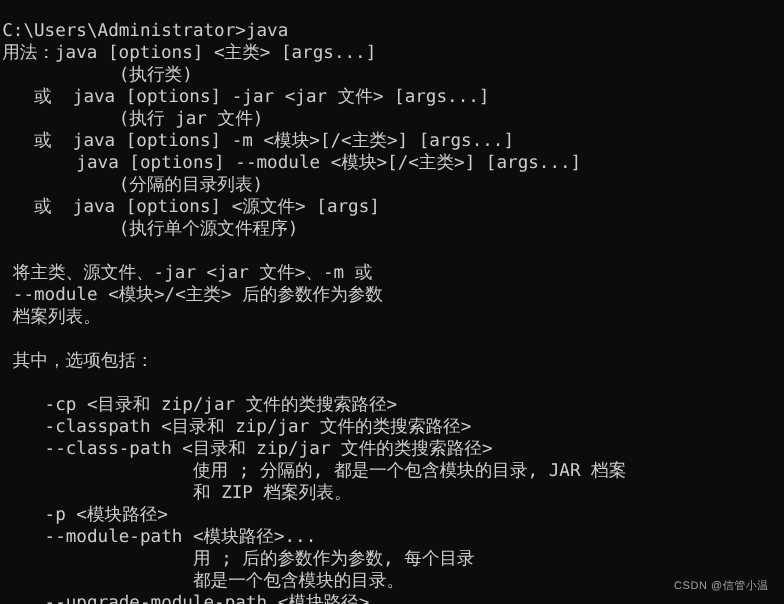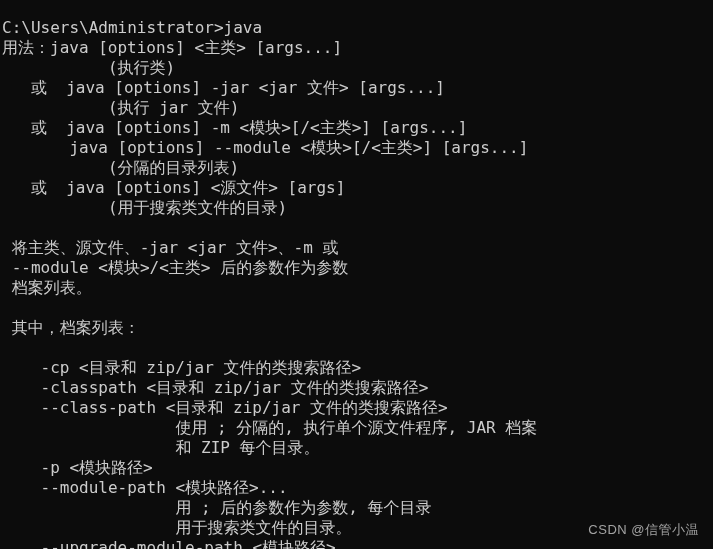--- a/index.html
+++ b/index.html
@@ -17,49 +17,49 @@
     line-height: 20px;
     color: #cccccc;
     white-space: pre;
     padding: 2px 0 0 2px;
   }
   .watermark {
     position: absolute;
     right: 14px;
     bottom: 10px;
     font-family: "Microsoft YaHei", Arial, sans-serif;
-    font-size: 13px;
+    font-size: 10px;
     color: rgba(220,220,220,0.72);
     letter-spacing: 0.5px;
   }
 </style>
 </head>
 <body>
 
 <pre class="terminal"><span>C:\Users\Administrator&gt;java</span>
 <span>用法：java [options] &lt;主类&gt; [args...]</span>
 <span>           (执行类)</span>
 <span>   或  java [options] -jar &lt;jar 文件&gt; [args...]</span>
 <span>           (执行 jar 文件)</span>
 <span>   或  java [options] -m &lt;模块&gt;[/&lt;主类&gt;] [args...]</span>
 <span>       java [options] --module &lt;模块&gt;[/&lt;主类&gt;] [args...]</span>
 <span>           (分隔的目录列表)</span>
 <span>   或  java [options] &lt;源文件&gt; [args]</span>
-<span>           (用于搜索类文件的目录)</span>
+<span>           (执行单个源文件程序)</span>
 <span></span>
 <span> 将主类、源文件、-jar &lt;jar 文件&gt;、-m 或</span>
 <span> --module &lt;模块&gt;/&lt;主类&gt; 后的参数作为参数</span>
 <span> 档案列表。</span>
 <span></span>
-<span> 其中，档案列表：</span>
+<span> 其中，选项包括：</span>
 <span></span>
 <span>    -cp &lt;目录和 zip/jar 文件的类搜索路径&gt;</span>
 <span>    -classpath &lt;目录和 zip/jar 文件的类搜索路径&gt;</span>
 <span>    --class-path &lt;目录和 zip/jar 文件的类搜索路径&gt;</span>
-<span>                  使用 ; 分隔的, 执行单个源文件程序, JAR 档案</span>
-<span>                  和 ZIP 每个目录。</span>
+<span>                  使用 ; 分隔的, 都是一个包含模块的目录, JAR 档案</span>
+<span>                  和 ZIP 档案列表。</span>
 <span>    -p &lt;模块路径&gt;</span>
 <span>    --module-path &lt;模块路径&gt;...</span>
 <span>                  用 ; 后的参数作为参数, 每个目录</span>
-<span>                  用于搜索类文件的目录。</span>
+<span>                  都是一个包含模块的目录。</span>
 <span>    --upgrade-module-path &lt;模块路径&gt;...</span></pre>
 
 <div class="watermark">CSDN @信管小温</div>
 
 </body></html>

